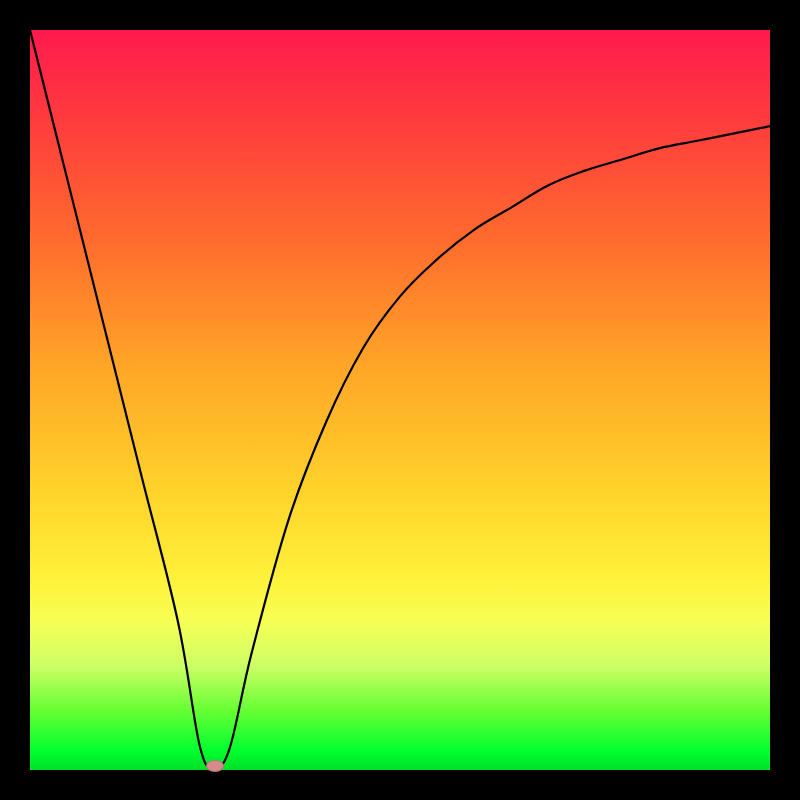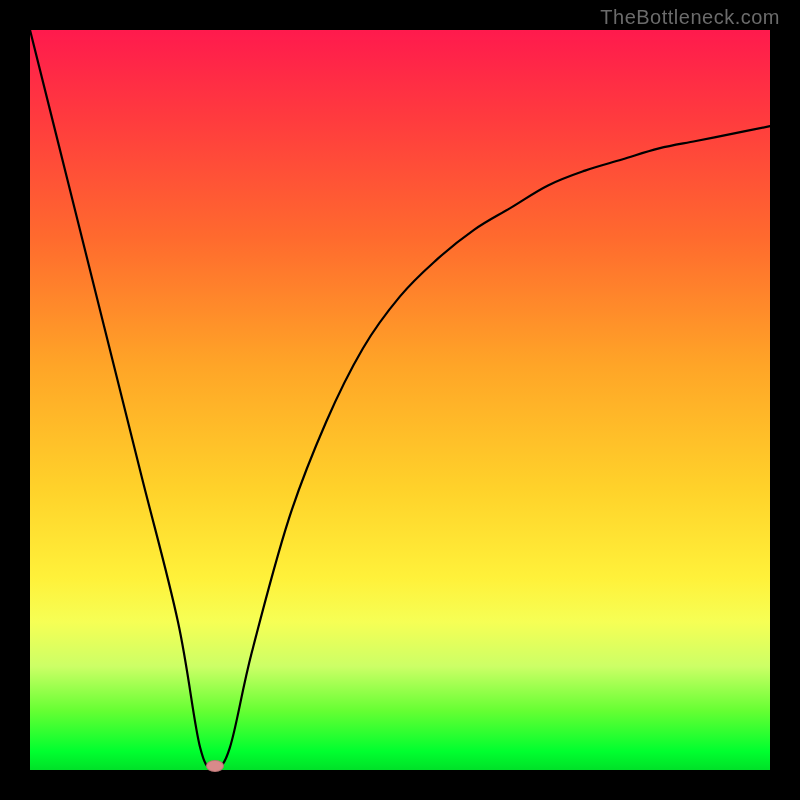--- a/index.html
+++ b/index.html
@@ -64,21 +64,20 @@
     border-radius: 50%;
     background: #d88a8a;
     transform: translate(-50%, -50%);
     box-shadow: 0 0 0 1px rgba(0,0,0,0.15) inset;
   }
 </style>
 </head>
 <body>
 
 <div class="frame">
-  <div class="watermark">TheBottleneck.com</div>
 
   <div class="plot">
     <svg class="curve" viewBox="0 0 740 740" preserveAspectRatio="none">
       <path id="curve-path" fill="none" stroke="#000000" stroke-width="2.2" stroke-linecap="round" stroke-linejoin="round" d="M 0.00 0.00 C 6.66 26.64, 23.68 94.72, 37.00 148.00 C 50.32 201.28, 60.68 242.72, 74.00 296.00 C 87.32 349.28, 97.68 390.72, 111.00 444.00 C 124.32 497.28, 137.34 542.72, 148.00 592.00 C 158.66 641.28, 163.54 691.83, 170.20 717.80 C 176.86 743.77, 179.67 736.30, 185.00 736.30 C 190.33 736.30, 193.14 738.45, 199.80 717.80 C 206.46 697.15, 211.34 662.89, 222.00 621.60 C 232.66 580.31, 245.68 529.69, 259.00 488.40 C 272.32 447.11, 282.68 422.84, 296.00 392.20 C 309.32 361.56, 319.68 340.84, 333.00 318.20 C 346.32 295.56, 356.68 282.38, 370.00 266.40 C 383.32 250.42, 393.68 241.39, 407.00 229.40 C 420.32 217.41, 430.68 209.12, 444.00 199.80 C 457.32 190.48, 467.68 185.59, 481.00 177.60 C 494.32 169.61, 504.68 162.06, 518.00 155.40 C 531.32 148.74, 541.68 145.26, 555.00 140.60 C 568.32 135.94, 578.68 133.50, 592.00 129.50 C 605.32 125.50, 615.68 121.73, 629.00 118.40 C 642.32 115.07, 652.68 113.66, 666.00 111.00 C 679.32 108.34, 689.68 106.26, 703.00 103.60 C 716.32 100.94, 733.34 97.53, 740.00 96.20"></path>
     </svg>
     <div class="dot" id="marker-dot" style="left: 185px; top: 736.3px; background: rgb(216, 138, 138);"></div>
   </div>
 </div>
 
 </body></html>

